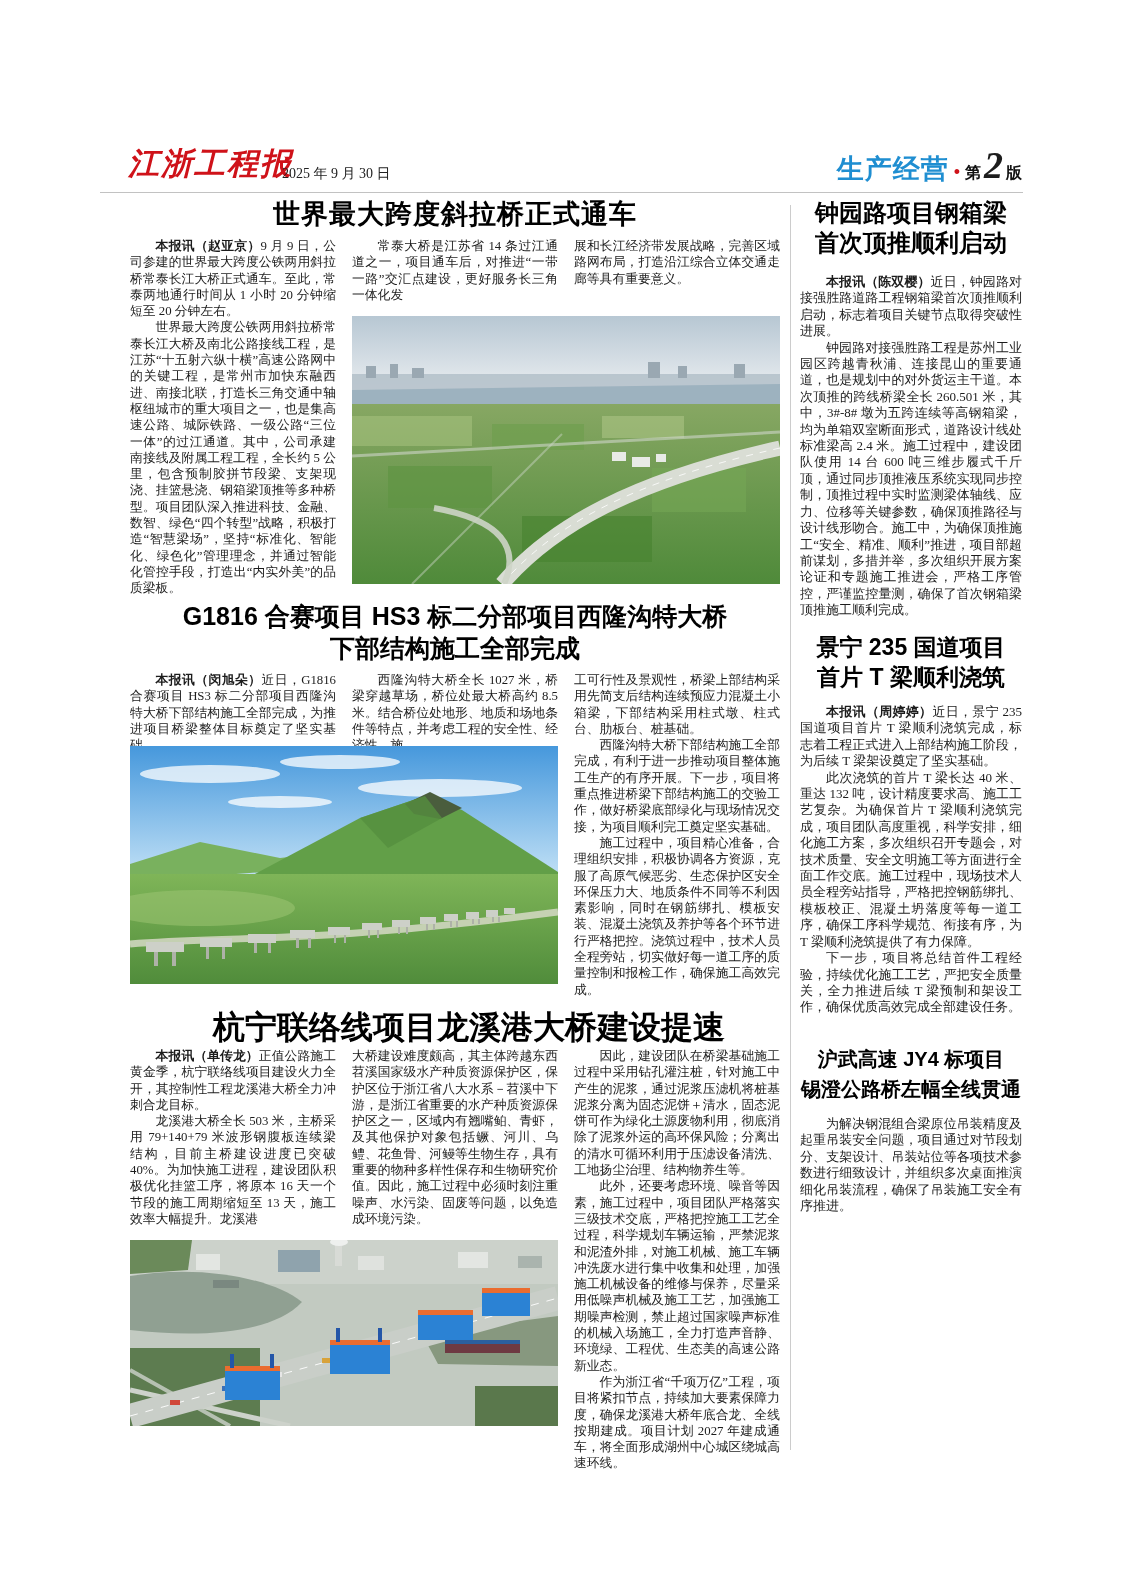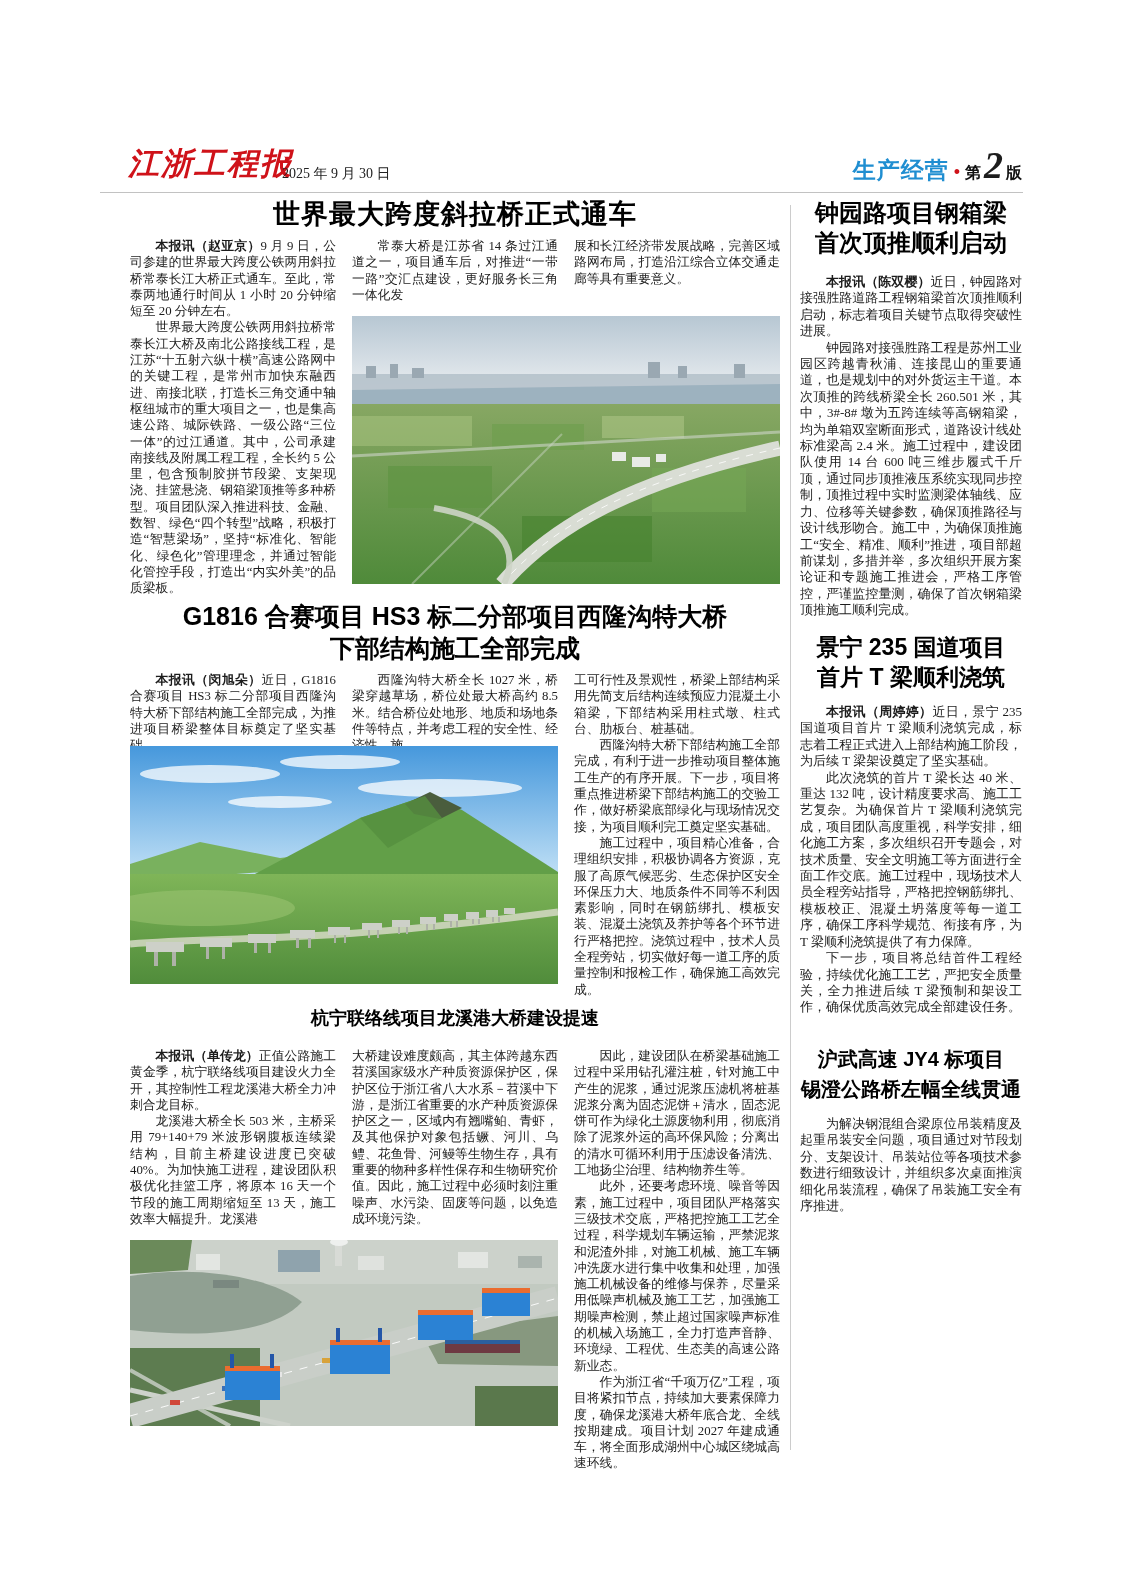--- a/index.html
+++ b/index.html
@@ -5,32 +5,32 @@
   * { margin:0; padding:0; box-sizing:border-box; }
   html,body { width:1123px; height:1587px; background:#ffffff; }
   body { position:relative; font-family:"Liberation Serif", serif; color:#1c1c1c; overflow:hidden; }
   .abs { position:absolute; }
 
   
   .masthead { left:128px; top:143px; font-size:31px; font-weight:bold; font-style:italic;
               color:#cf1219; letter-spacing:2px; font-family:Liberation Mono, monospace; }
   .pagedate { left:274px; top:165px; font-size:14px; color:#222;margin-left:8px; }
   .edition { top:146px; right:101px; display:flex; align-items:baseline; font-family:"Liberation Sans", sans-serif; }
-  .edition .sec { color:#1f8ed1; font-size:23px; font-weight:bold; letter-spacing:1px; }
+  .edition .sec { color:#1f8ed1; font-size:27px; font-weight:bold; letter-spacing:1px; }
   .edition .dot { color:#cf1219; font-size:18px; margin:0 5px; }
   .edition .pre, .edition .post { font-size:16px; font-weight:bold; color:#111; }
   .edition .num { font-size:38px; font-weight:bold; font-style:italic; font-family:"Liberation Serif", serif; margin:0 3px; line-height:1; }
   .hrule { left:100px; top:192px; width:923px; height:0; border-top:1px solid #c2c2c2; }
   .vrule { left:790px; top:205px; width:0; height:1245px; border-left:1px solid #cccccc; }
 
   
   .headline { font-family:"Liberation Sans", sans-serif; font-weight:bold; color:#000; text-align:center; }
   .h-a1 { left:130px; top:196px; width:650px; font-size:27px; letter-spacing:1px; }
   .h-a2 { left:130px; top:600px; width:650px; font-size:25px; line-height:32px; }
-  .h-a3 { left:130px; top:1006px; width:650px; font-size:18px; }
+  .h-a3 { left:144px; top:1006px; width:650px; font-size:32px; }
   .h-r  { left:800px; width:222px; line-height:30px; }
   .h-r1 { top:198px; font-size:24px; }
   .h-r2 { top:632px; font-size:23px; }
   .h-r3 { top:1044px; font-size:20px; }
 
   
   .cols { display:flex; gap:16px; }
   .cols-a1 { left:130px; top:238px; width:650px; }
   .cols-a2 { left:130px; top:672px; width:650px; }
   .cols-a3 { left:130px; top:1048px; width:650px; }

